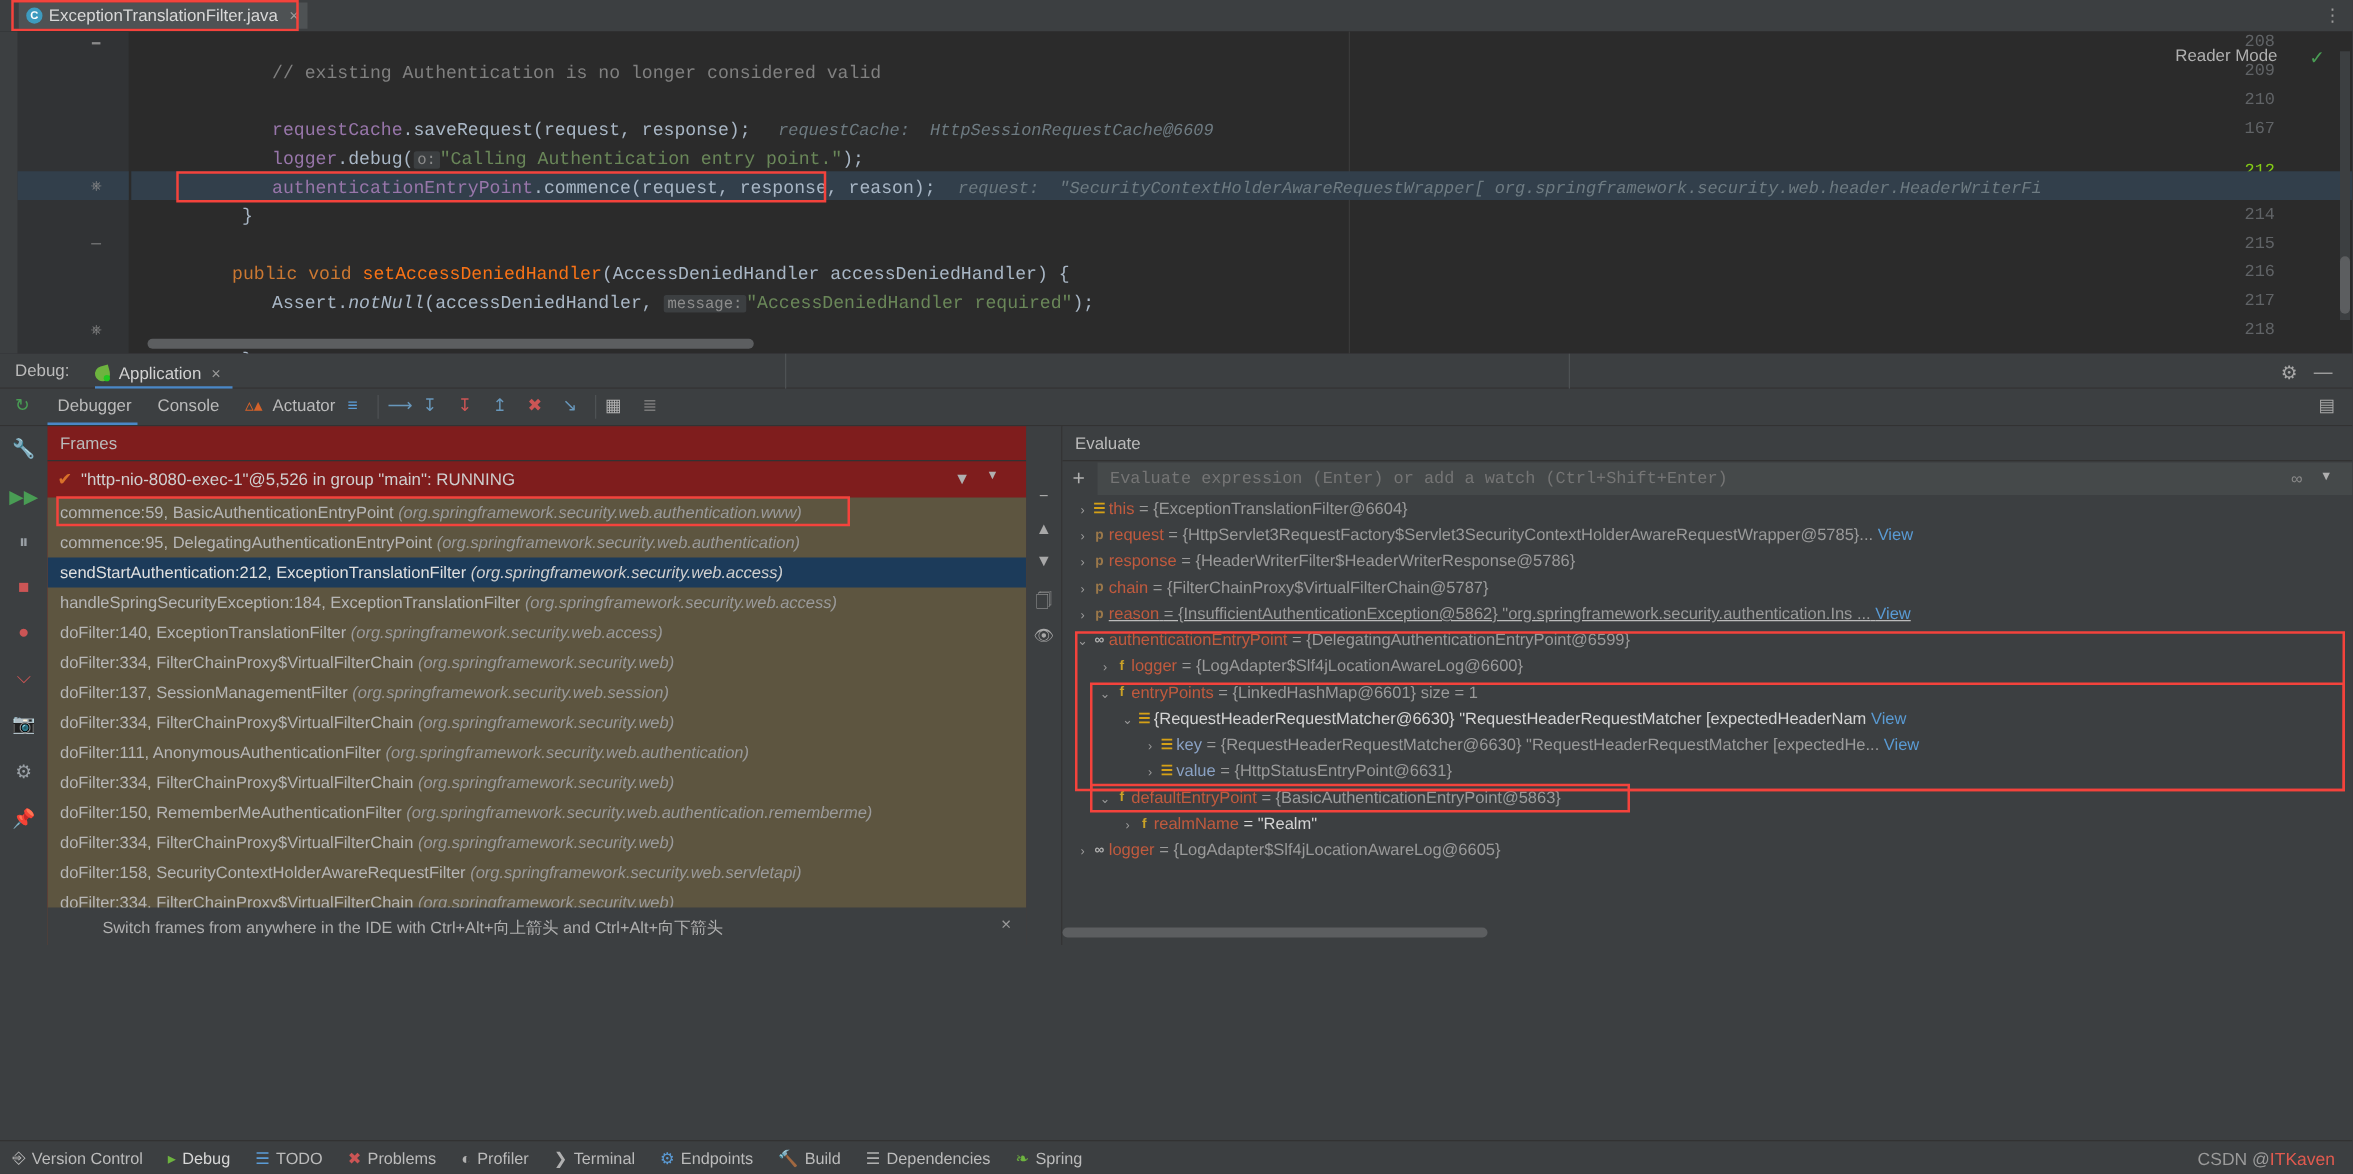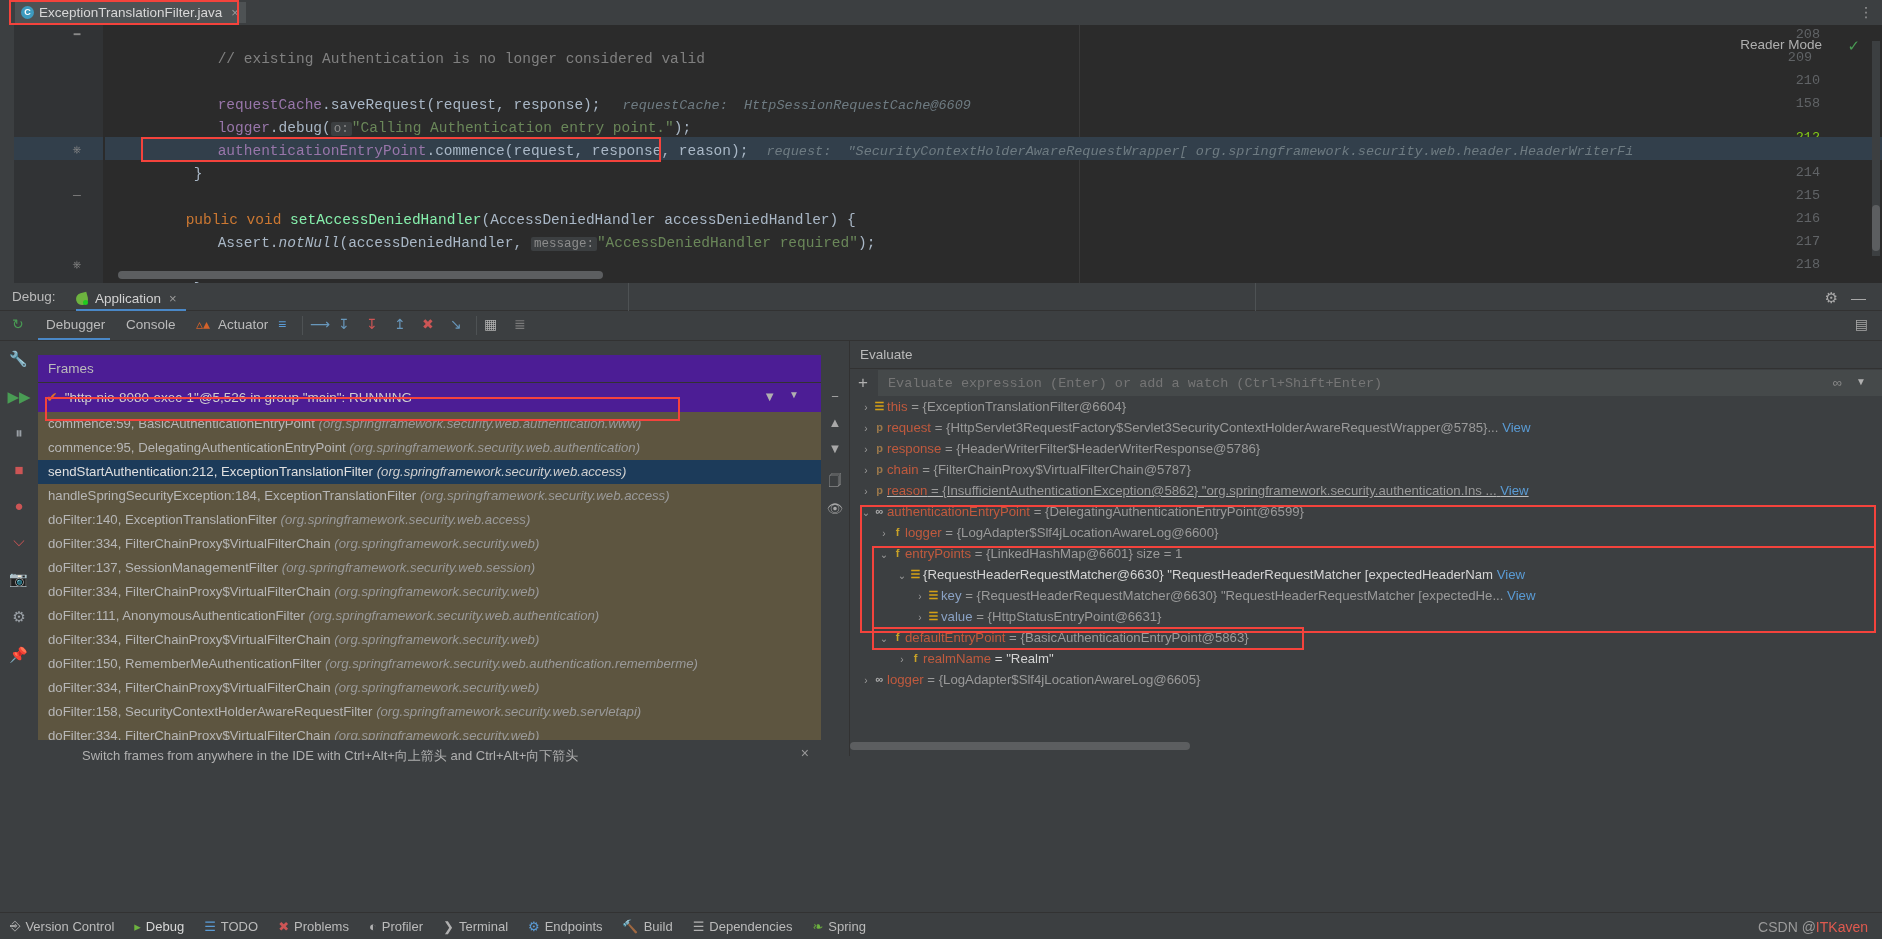--- a/index.html
+++ b/index.html
@@ -65,21 +65,21 @@
   .curline{
     position:absolute; left:0; width:1779px; height:23px; background:#323f4b;
   }
   .curline-gutter{
     position:absolute; left:14px; width:89px; height:23px; background:#323f4b;
   }
   .k{ color:#cc7832; }           
   .s{ color:#6a8759; }           
   .c{ color:#808080; }           
   .f{ color:#9876aa; }           
-  .m{ color:#86efac; }           
+  .m{ color:#f97316; }           
   .t{ color:#a9b7c6; }
   .mi{ font-style:italic; }
   .hint{
     background:#3c3f41; color:#8c8c8c; font-style:normal;
     font-size:12.5px; padding:0 3px; border-radius:2px;
   }
   .inline-val{
     color:#6e7b82; font-style:italic; font-size:13.5px;
   }
   .code-highlight{
@@ -164,22 +164,22 @@
     position:absolute; left:0; top:58px; width:38px; height:415px;
     background:#3c3f41;
   }
   .rail-btn{
     position:absolute; left:7px; width:24px; height:24px;
     display:flex; align-items:center; justify-content:center; font-size:15px;
   }
 
   
   .frames{
-    position:absolute; left:38px; top:72px; width:783px; height:415px;
-    background:#4c1d95;
+    position:absolute; left:38px; top:58px; width:783px; height:415px;
+    background:#7f1d1d;
   }
   .frames-hdr{
     position:absolute; left:0; top:0; width:783px; height:28px;
     border-bottom:1px solid #323232;
   }
   .frames-hdr span{ position:absolute; left:10px; top:6px; font-size:13.5px; color:#bbbbbb; }
   .thread-row{
     position:absolute; left:0; top:29px; width:783px; height:26px;
     display:flex; align-items:center; gap:7px; padding-left:8px;
     font-size:13.5px; color:#cfcfcf;
@@ -314,23 +314,23 @@
   </div>
 
   <div class="editor">
     <div class="gutter"></div>
     <div class="gutter-strip"></div>
     <div class="edvline"></div>
 
     <div class="curline-gutter" style="top:112px;"></div>
 
     <div class="lineno" style="top:2px;">208</div>
-    <div class="lineno" style="top:25px;text-align:center;">209</div>
+    <div class="lineno" style="top:25px;">209</div>
     <div class="lineno" style="top:48px;">210</div>
-    <div class="lineno" style="top:71px;">158</div>
+    <div class="lineno" style="top:71px;">167</div>
     <div class="lineno" style="top:105px; color:#84cc16;">212</div>
     <div class="lineno" style="top:117px;">213</div>
     <div class="lineno" style="top:140px;">214</div>
     <div class="lineno" style="top:163px;">215</div>
     <div class="lineno" style="top:186px;">216</div>
     <div class="lineno" style="top:209px;">217</div>
     <div class="lineno" style="top:232px;">218</div>
 
     <div class="foldmark" style="top:3px;">━</div>
     <div class="foldmark" style="top:118px;">⎈</div>

